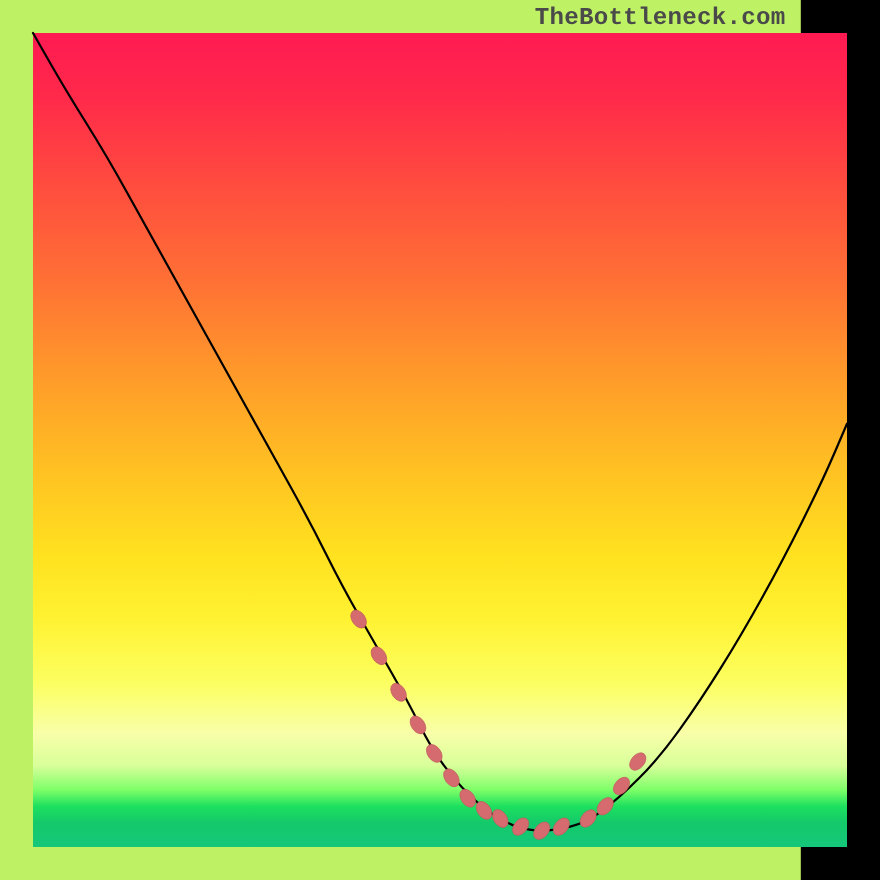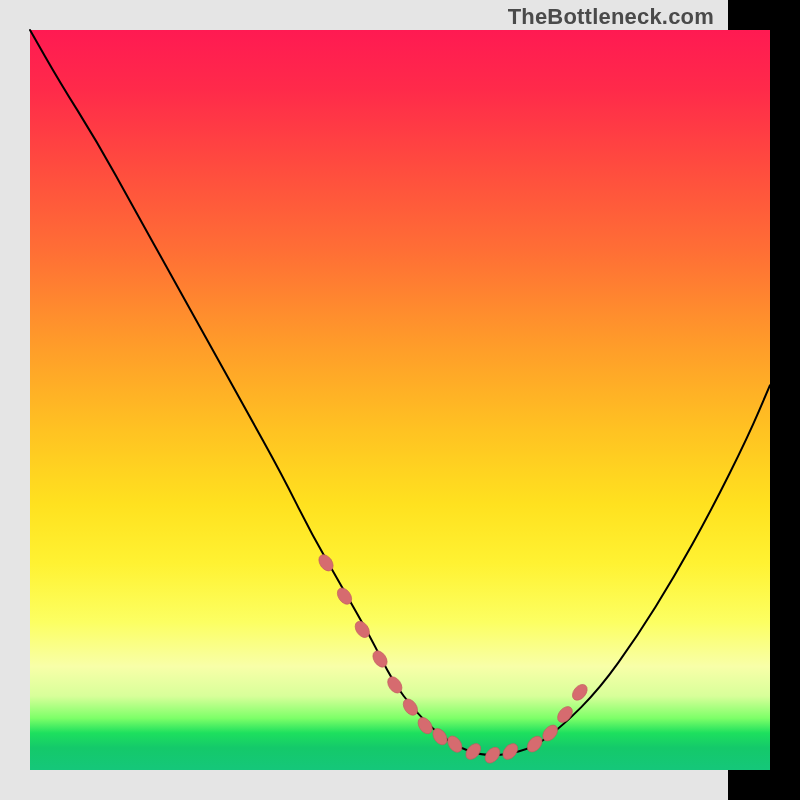--- a/index.html
+++ b/index.html
@@ -8,21 +8,22 @@
     width: 800px;
     height: 800px;
     background: #000;
     overflow: hidden;
     font-family: Arial, Helvetica, sans-serif;
   }
   .frame {
     position: relative;
     width: 728px;
     height: 800px;
-    background: #e5e5e5;
+    background: #bef264;
+    font-family: Liberation Mono, monospace;
   }
   .watermark {
     position: absolute;
     top: 4px;
     right: 14px;
     color: #4a4a4a;
     font-size: 22px;
     font-weight: 600;
     letter-spacing: 0.2px;
     user-select: none;

